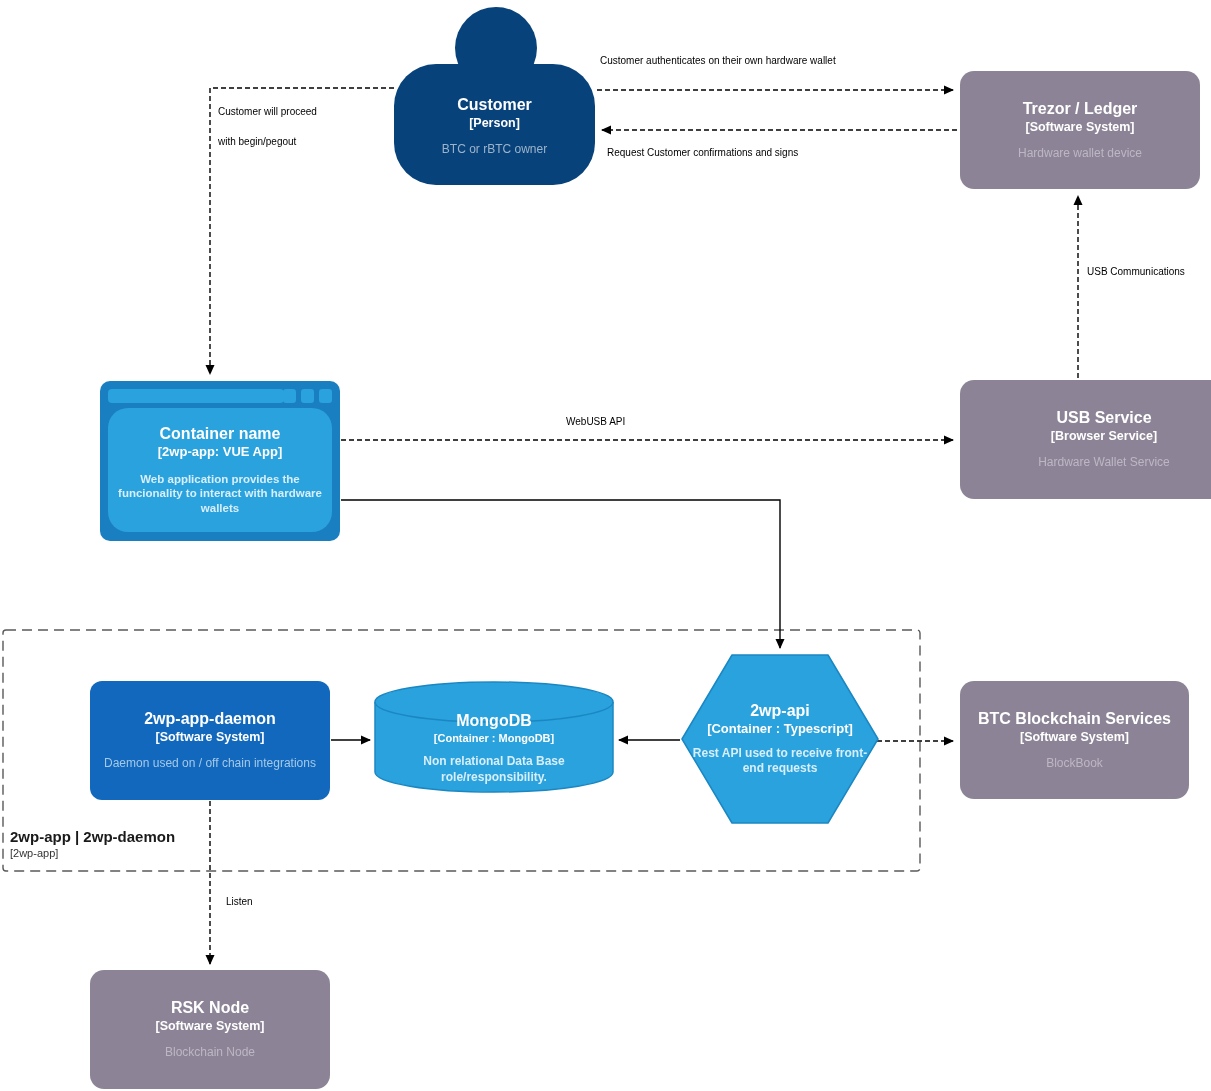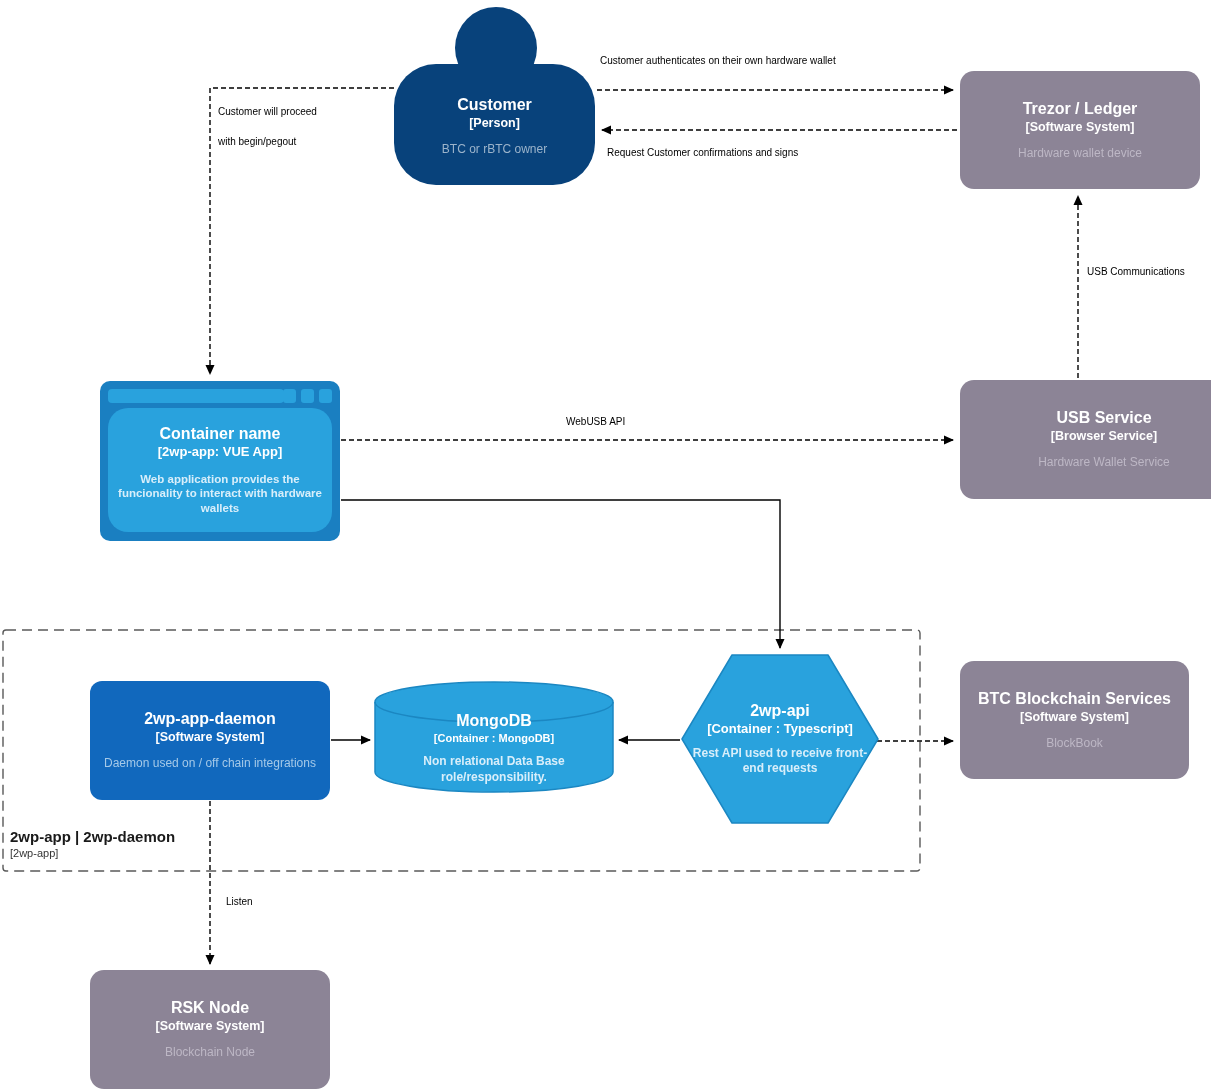--- a/index.html
+++ b/index.html
@@ -137,21 +137,21 @@
     <svg class="shapefill" width="198" height="170" viewBox="0 0 198 170">
       <polygon points="51,1 147,1 197,85 147,169 51,169 1,85" fill="var(--lightblue)" stroke="var(--lightblue-stroke)" stroke-width="1.5" stroke-linejoin="round"></polygon>
     </svg>
     <div class="stack overlay">
       <div class="title">2wp-api</div>
       <div class="subtitle" style="font-size:13px;">[Container : Typescript]</div>
       <div class="desc">Rest API used to receive front-end requests</div>
     </div>
   </div>
 
-  <div class="node gray" style="left:960px;top:661px;width:229px;height:118px;">
+  <div class="node gray" style="left:960px;top:681px;width:229px;height:118px;">
     <div class="stack">
       <div class="title">BTC Blockchain Services</div>
       <div class="subtitle">[Software System]</div>
       <div class="desc">BlockBook</div>
     </div>
   </div>
 
   <div class="node gray" style="left:90px;top:970px;width:240px;height:119px;">
     <div class="stack">
       <div class="title">RSK Node</div>

